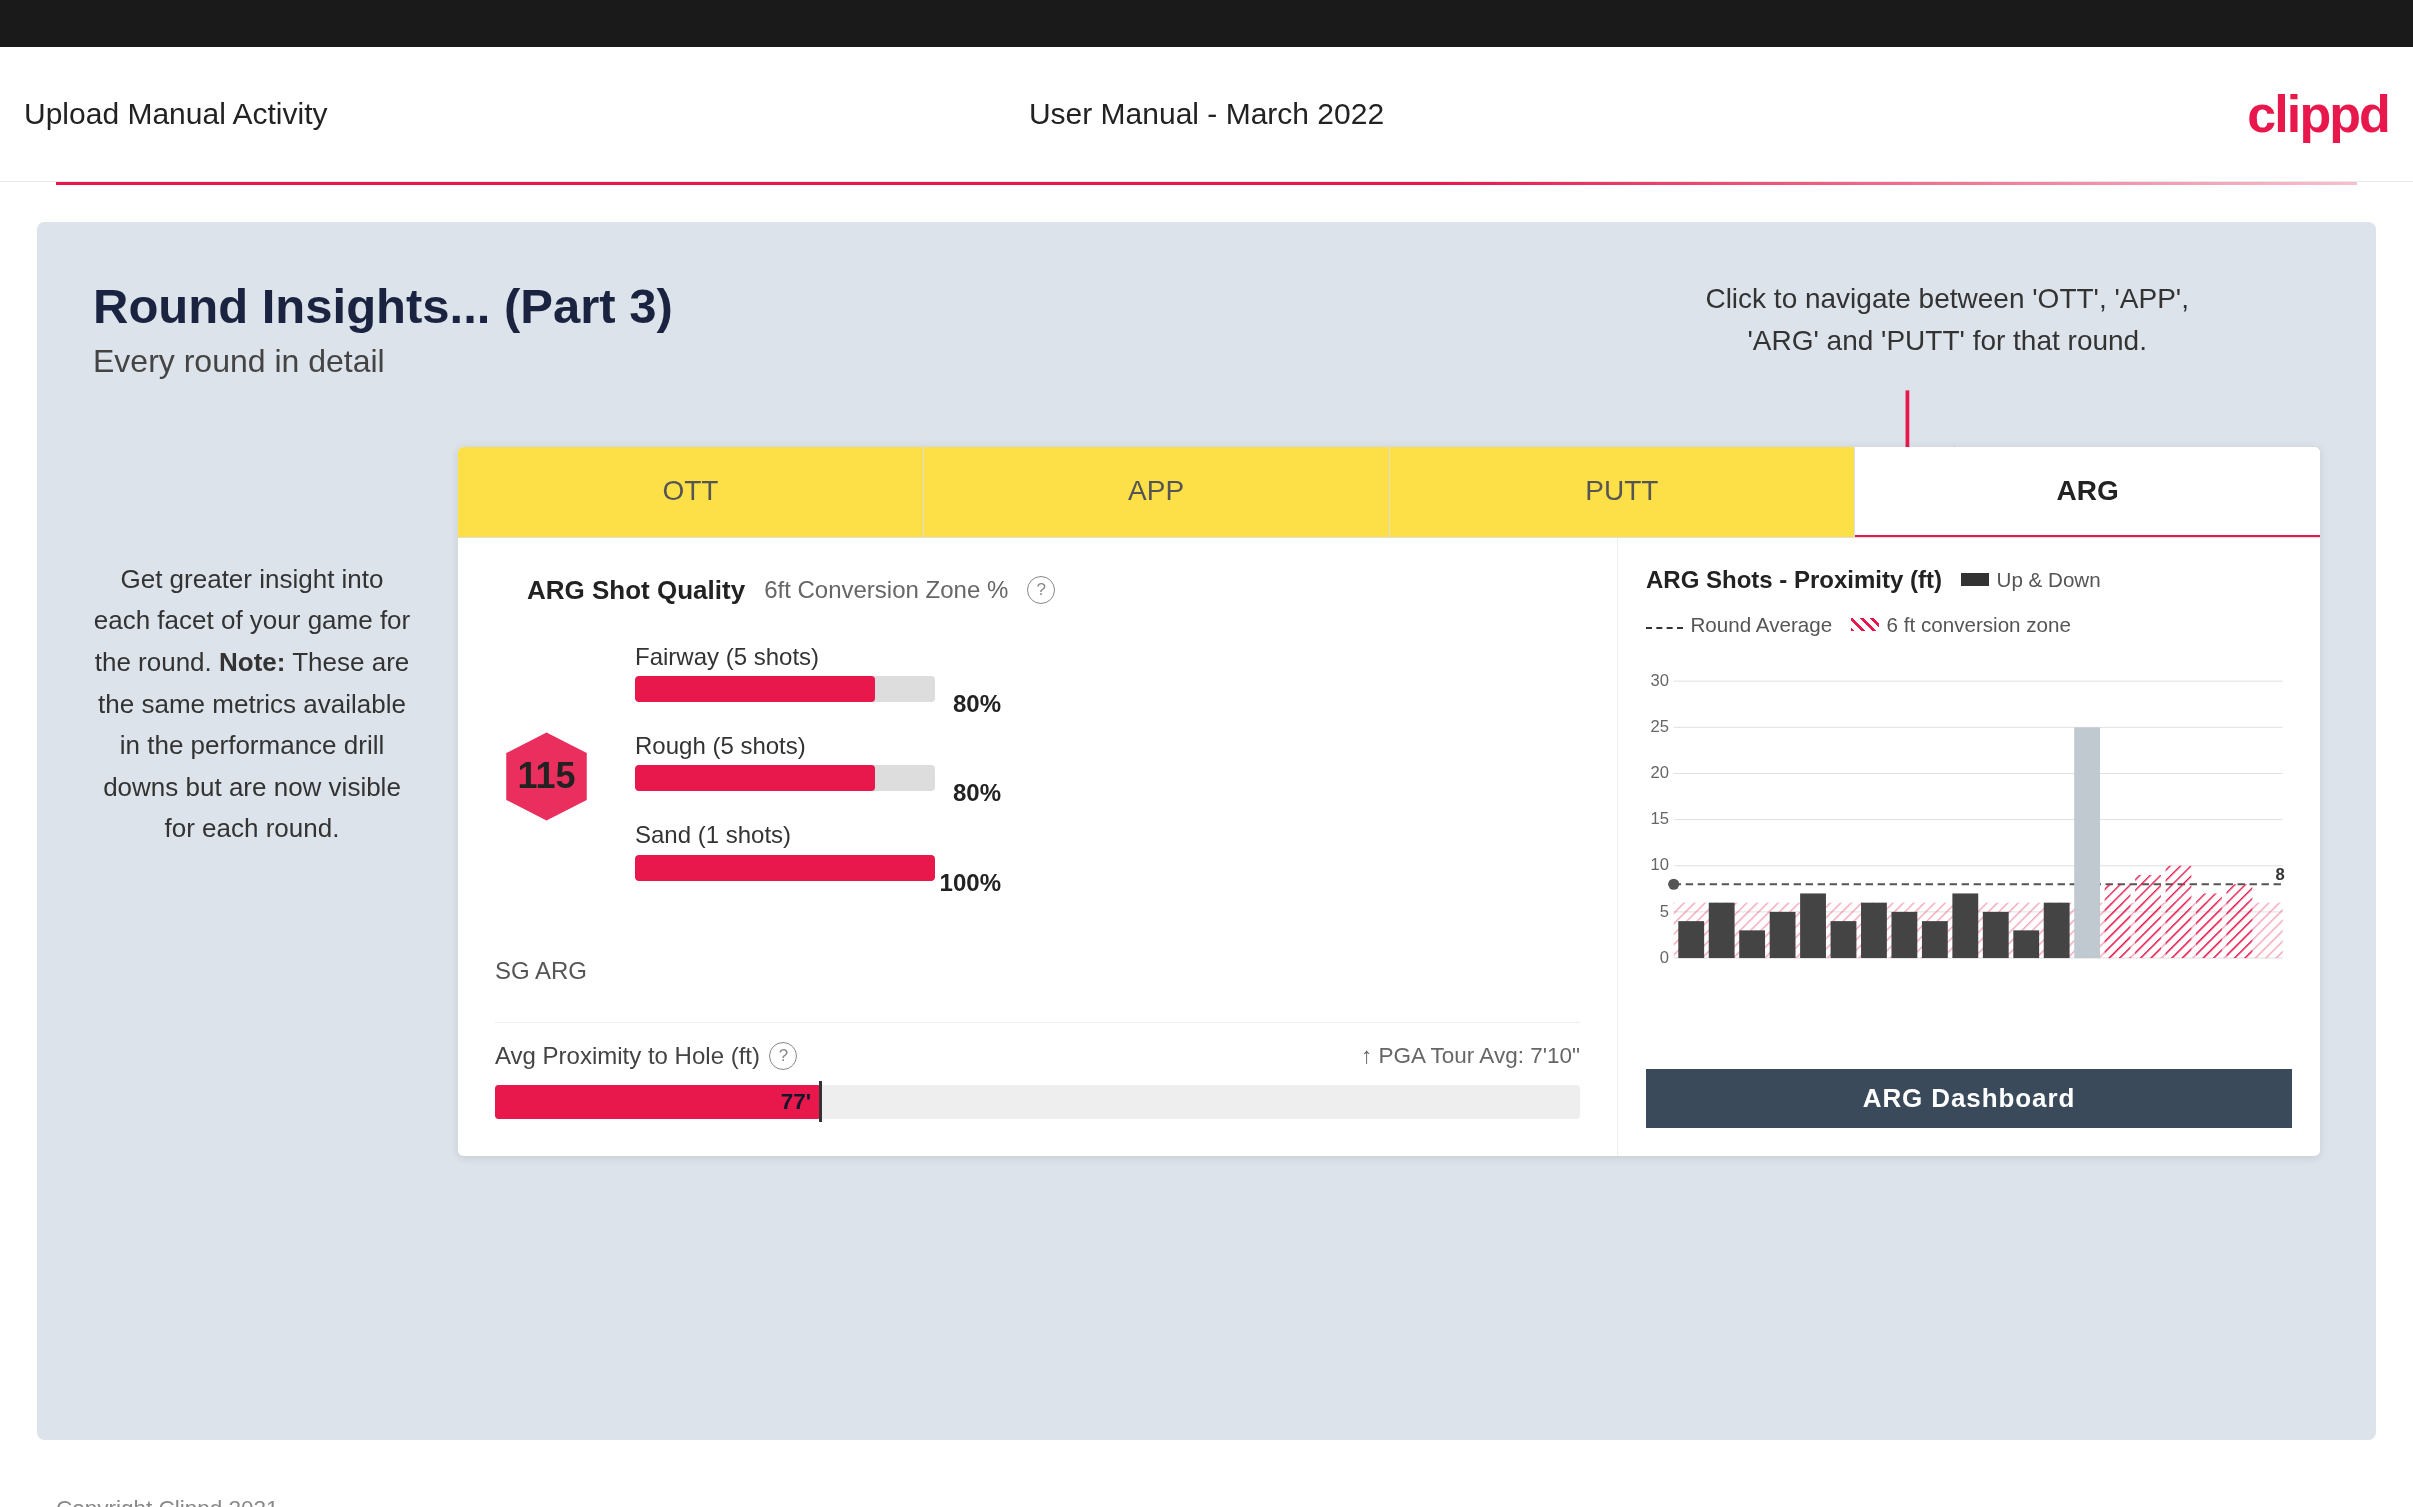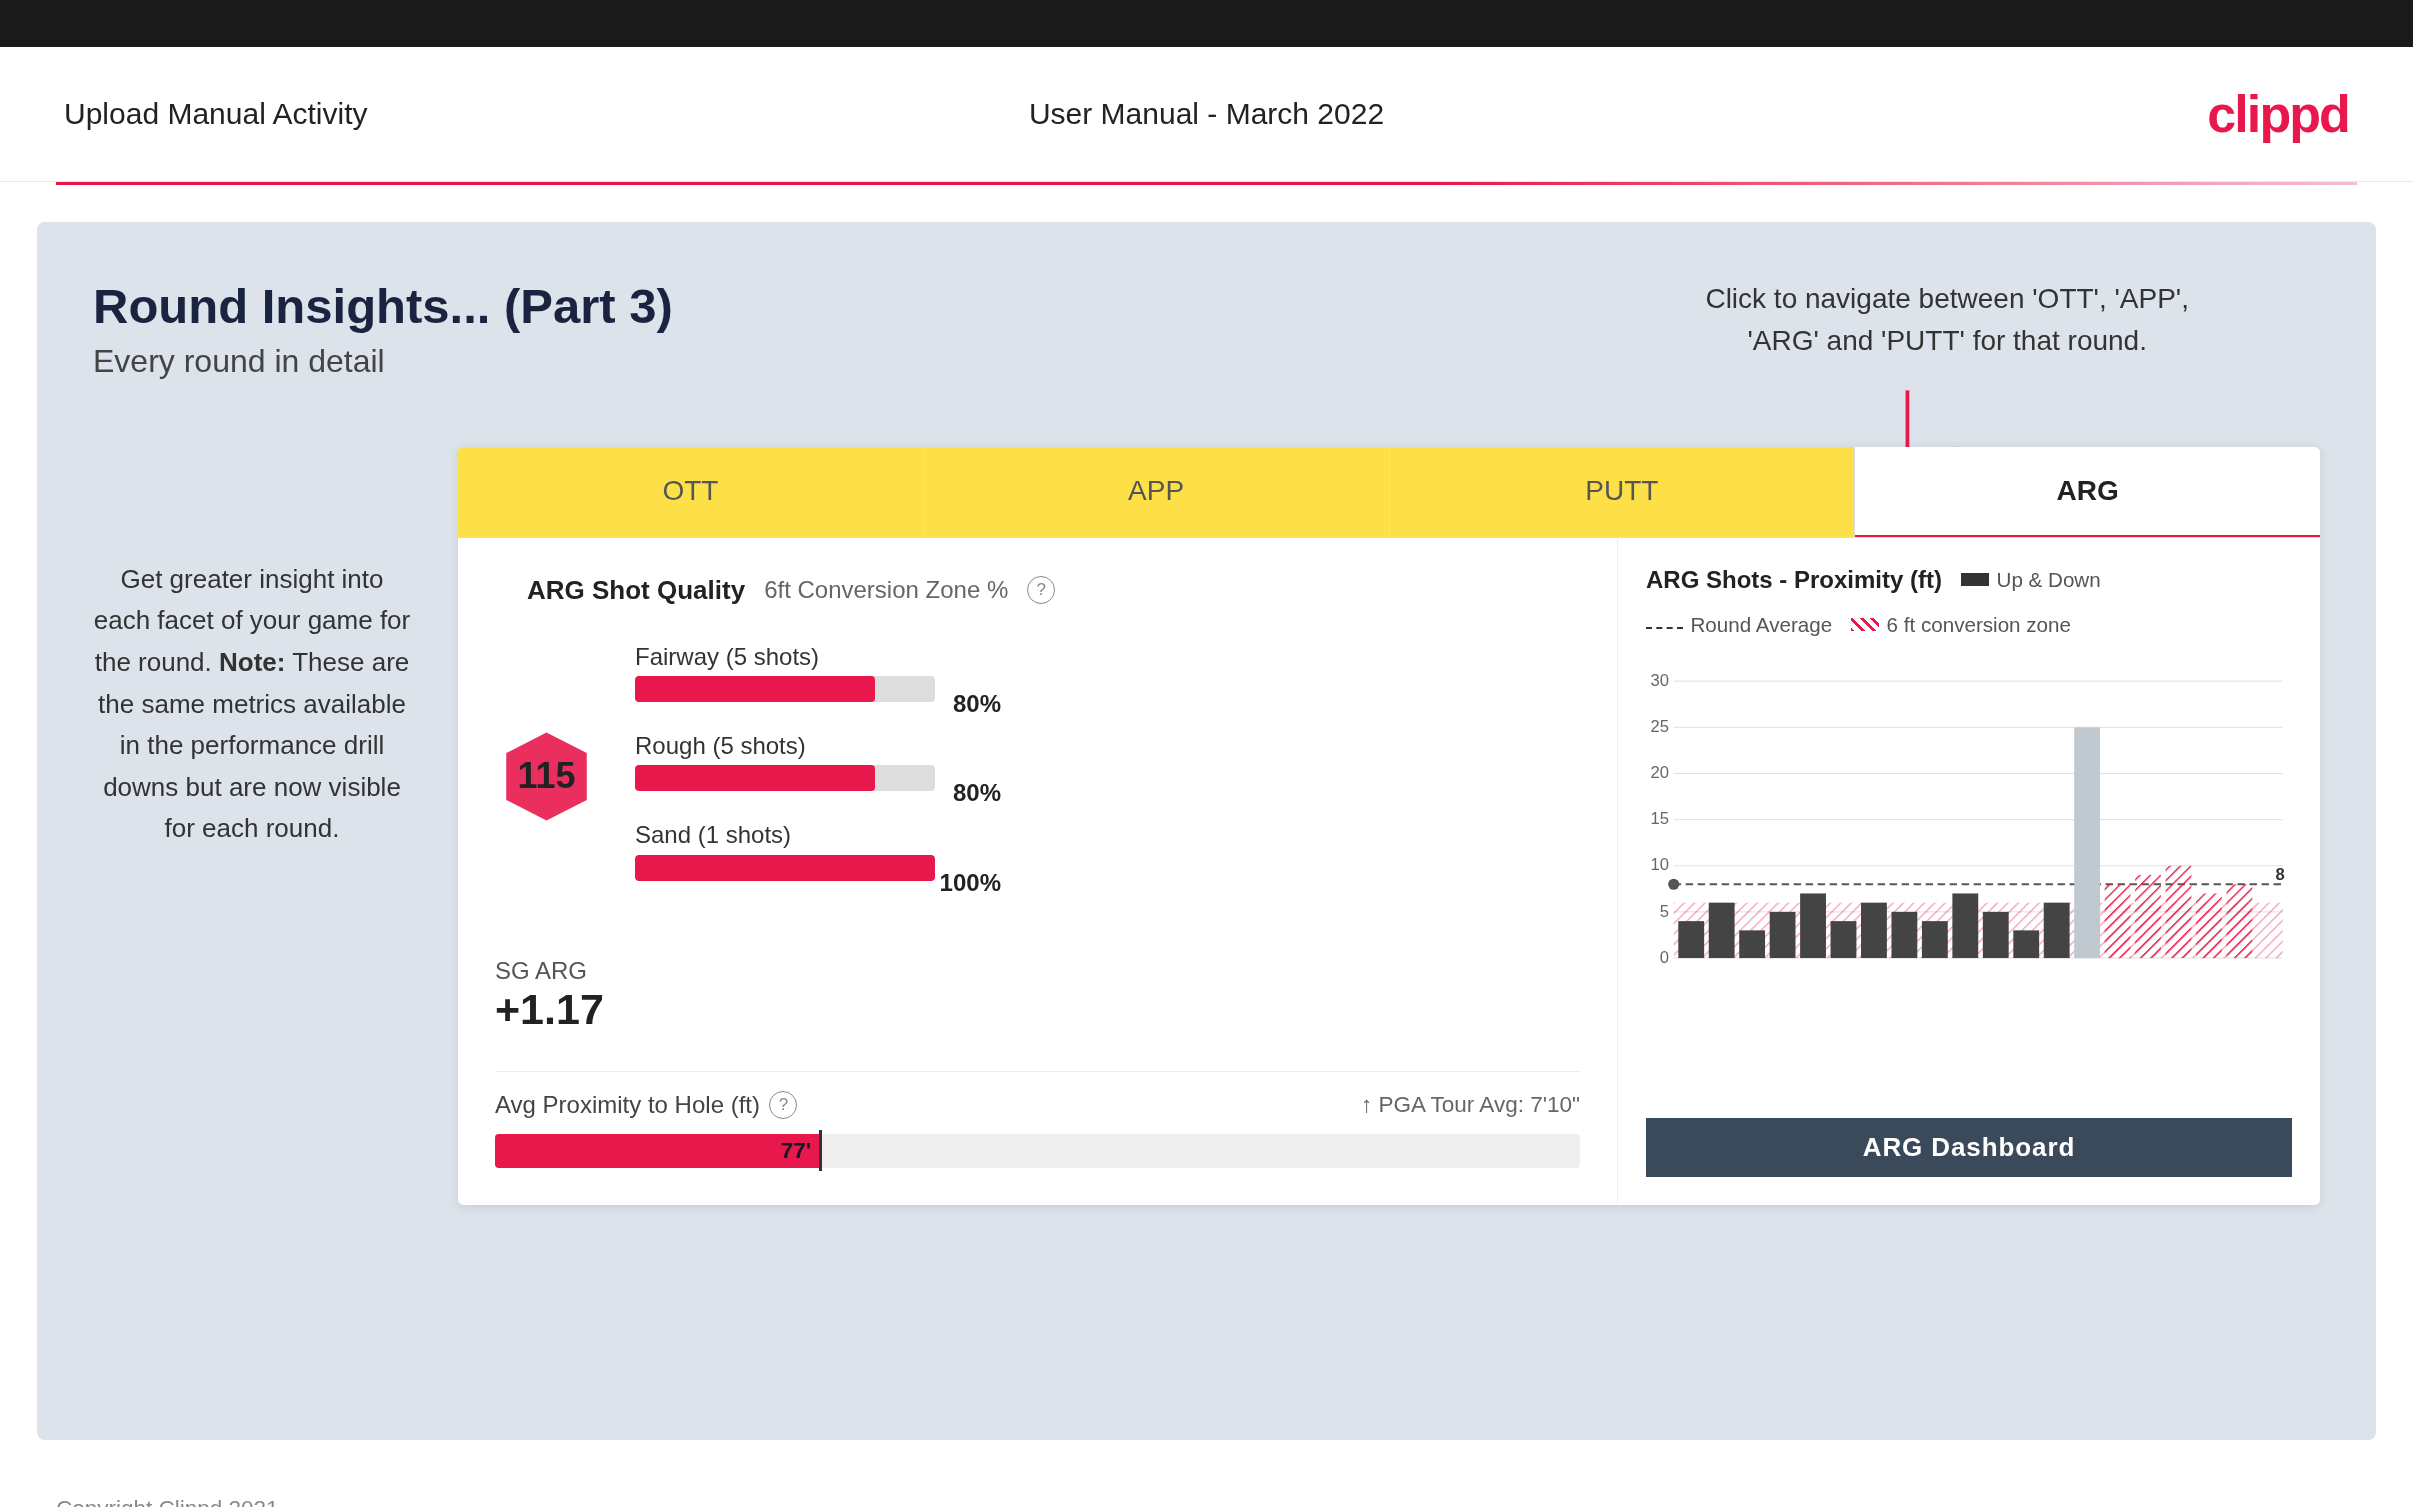--- a/index.html
+++ b/index.html
@@ -16,21 +16,21 @@
       background: #1a1a1a;
       height: 47px;
       width: 100%;
     }
 
     
     .header {
       display: flex;
       align-items: center;
       justify-content: space-between;
-      padding: 37px 64px;
+      padding: 37px 24px;
       border-bottom: 1.9px solid #e8e8e8;
       position: relative;
     }
     .header-left {
       font-size: 30px;
       color: #222;
       font-weight: 400;
     }
     .header-center {
       font-size: 30px;
@@ -470,21 +470,20 @@
                   <div class="bar-fill" style="width:100%;"></div>
                 </div>
                 <span class="bar-pct">100%</span>
               </div>
             </div>
           </div>
         </div>
 
         <div class="sg-section">
           <div class="sg-label">SG ARG</div>
-          <div class="sg-value">+1.17</div>
         </div>
 
         <div class="proximity-section">
           <div class="proximity-header">
             <div class="proximity-title">
               <span>Avg Proximity to Hole (ft)</span>
               <span class="help-icon">?</span>
             </div>
             <div class="pga-avg">↑ PGA Tour Avg: 7'10"</div>
           </div>

